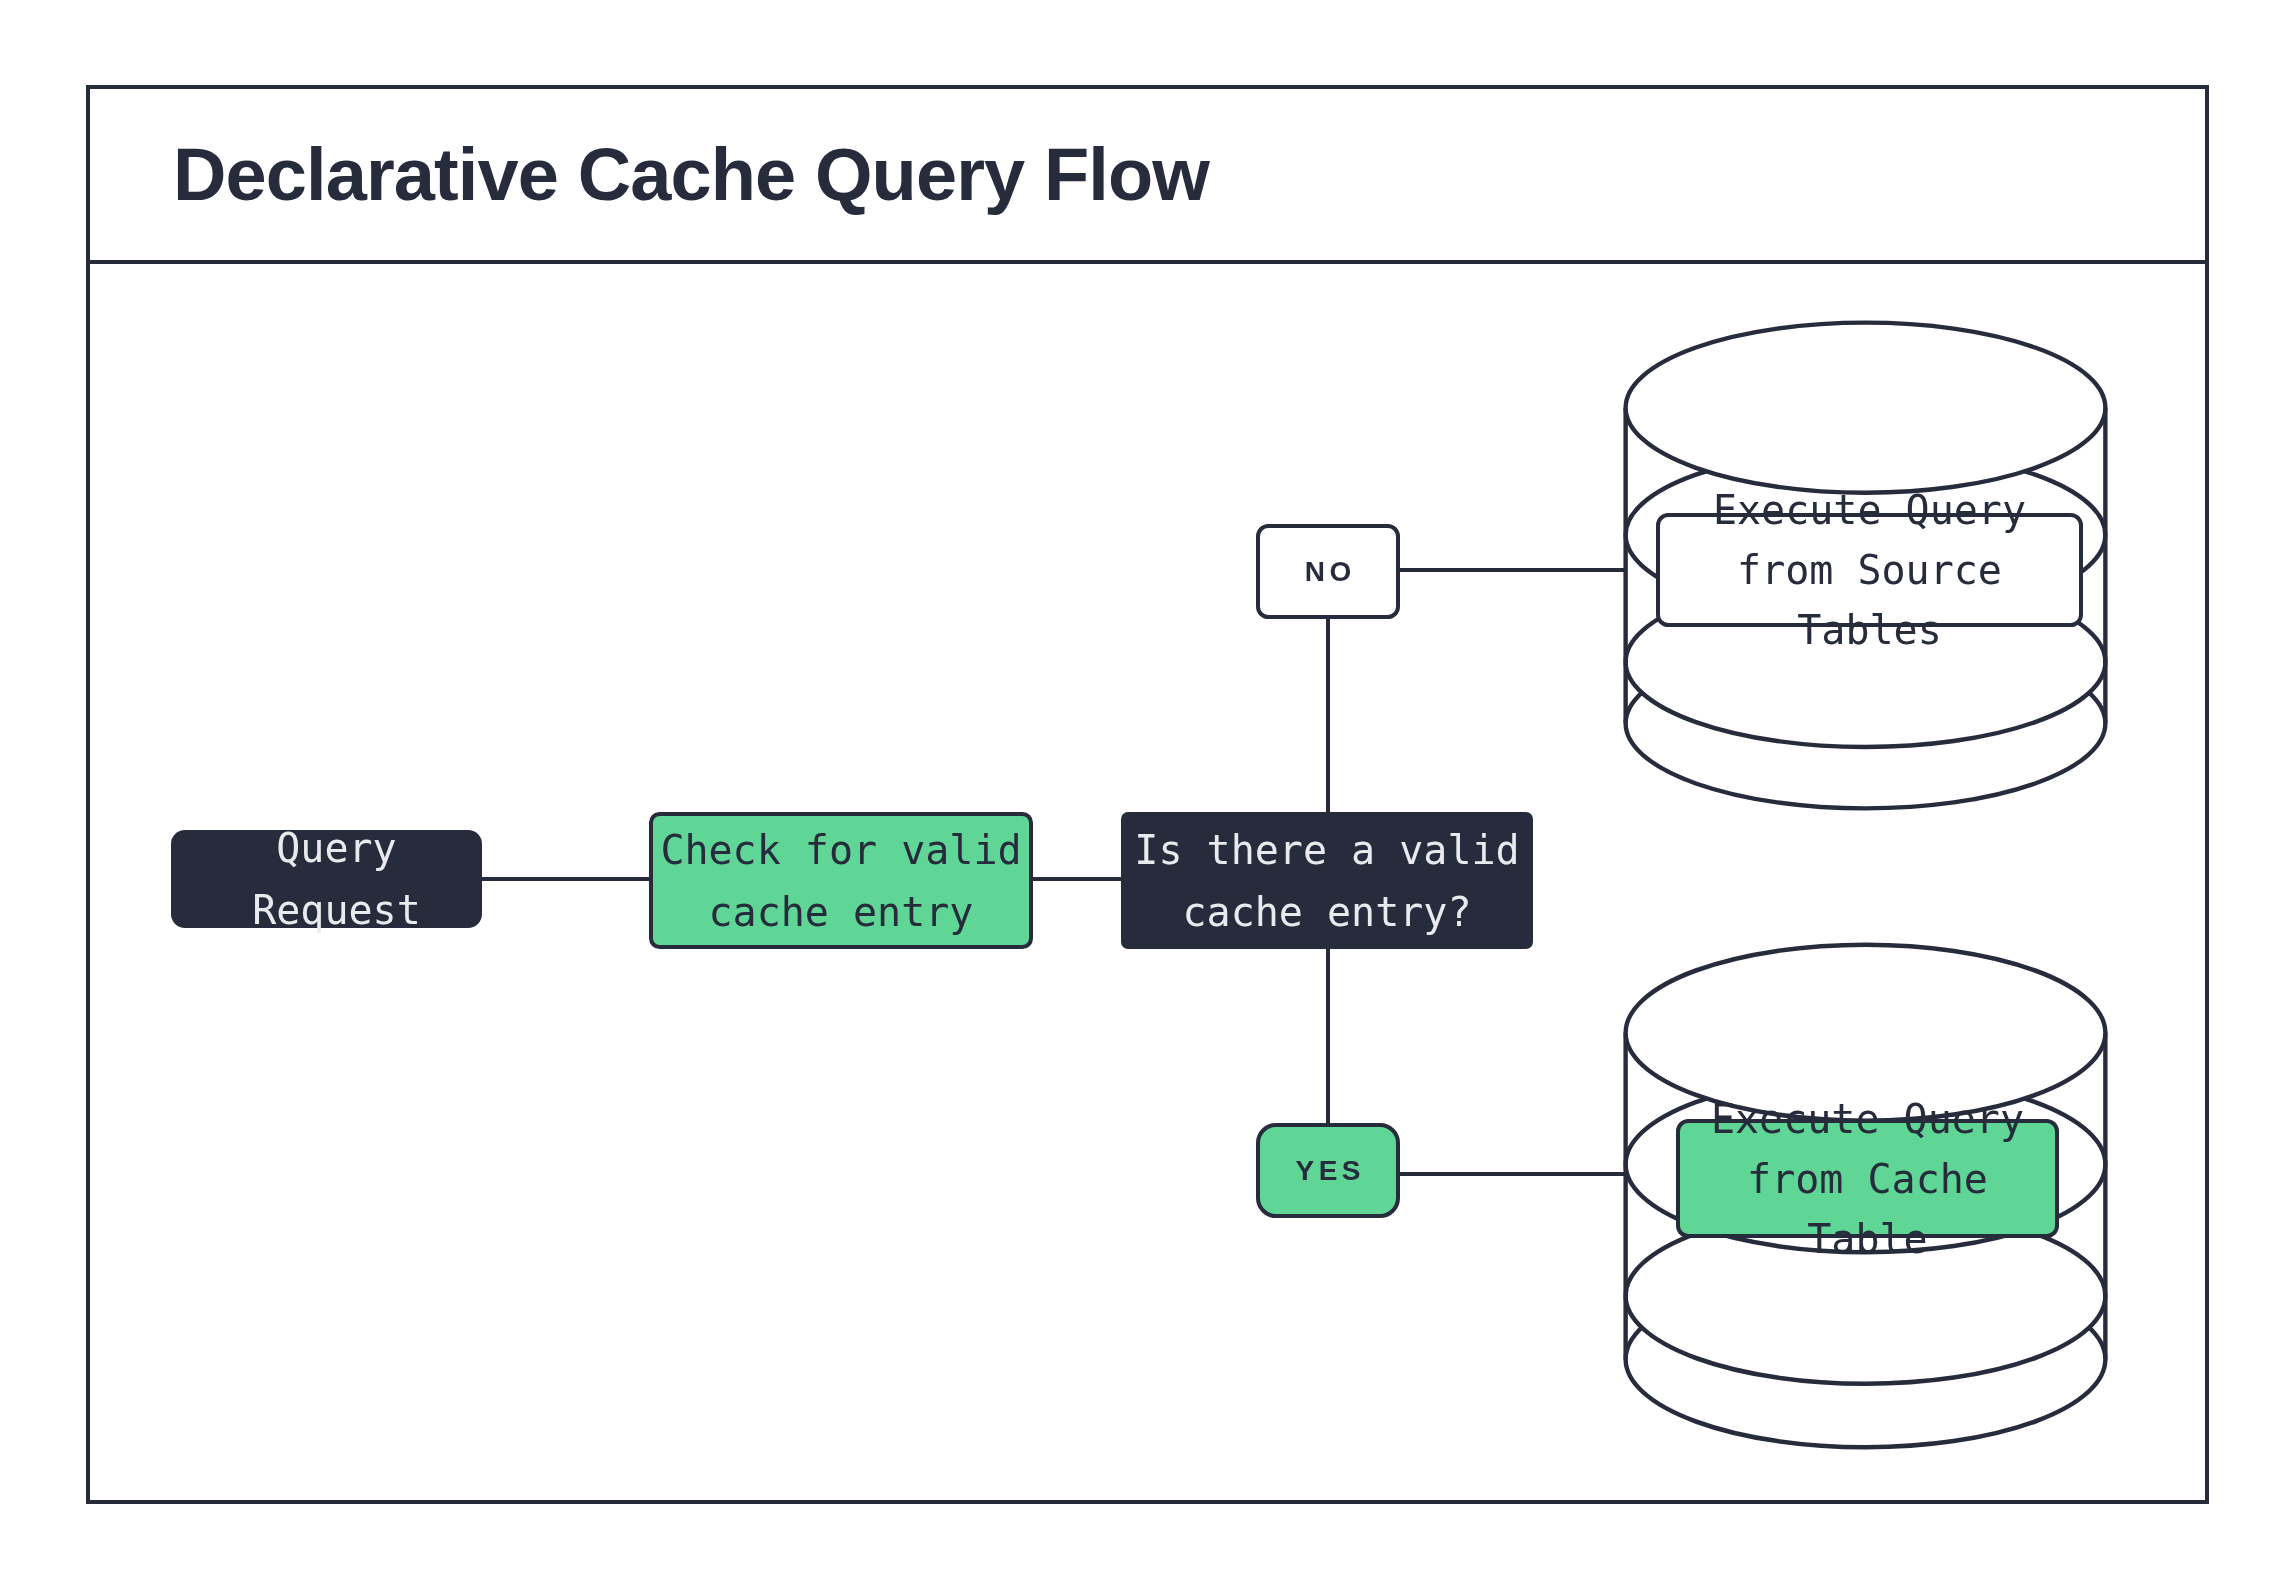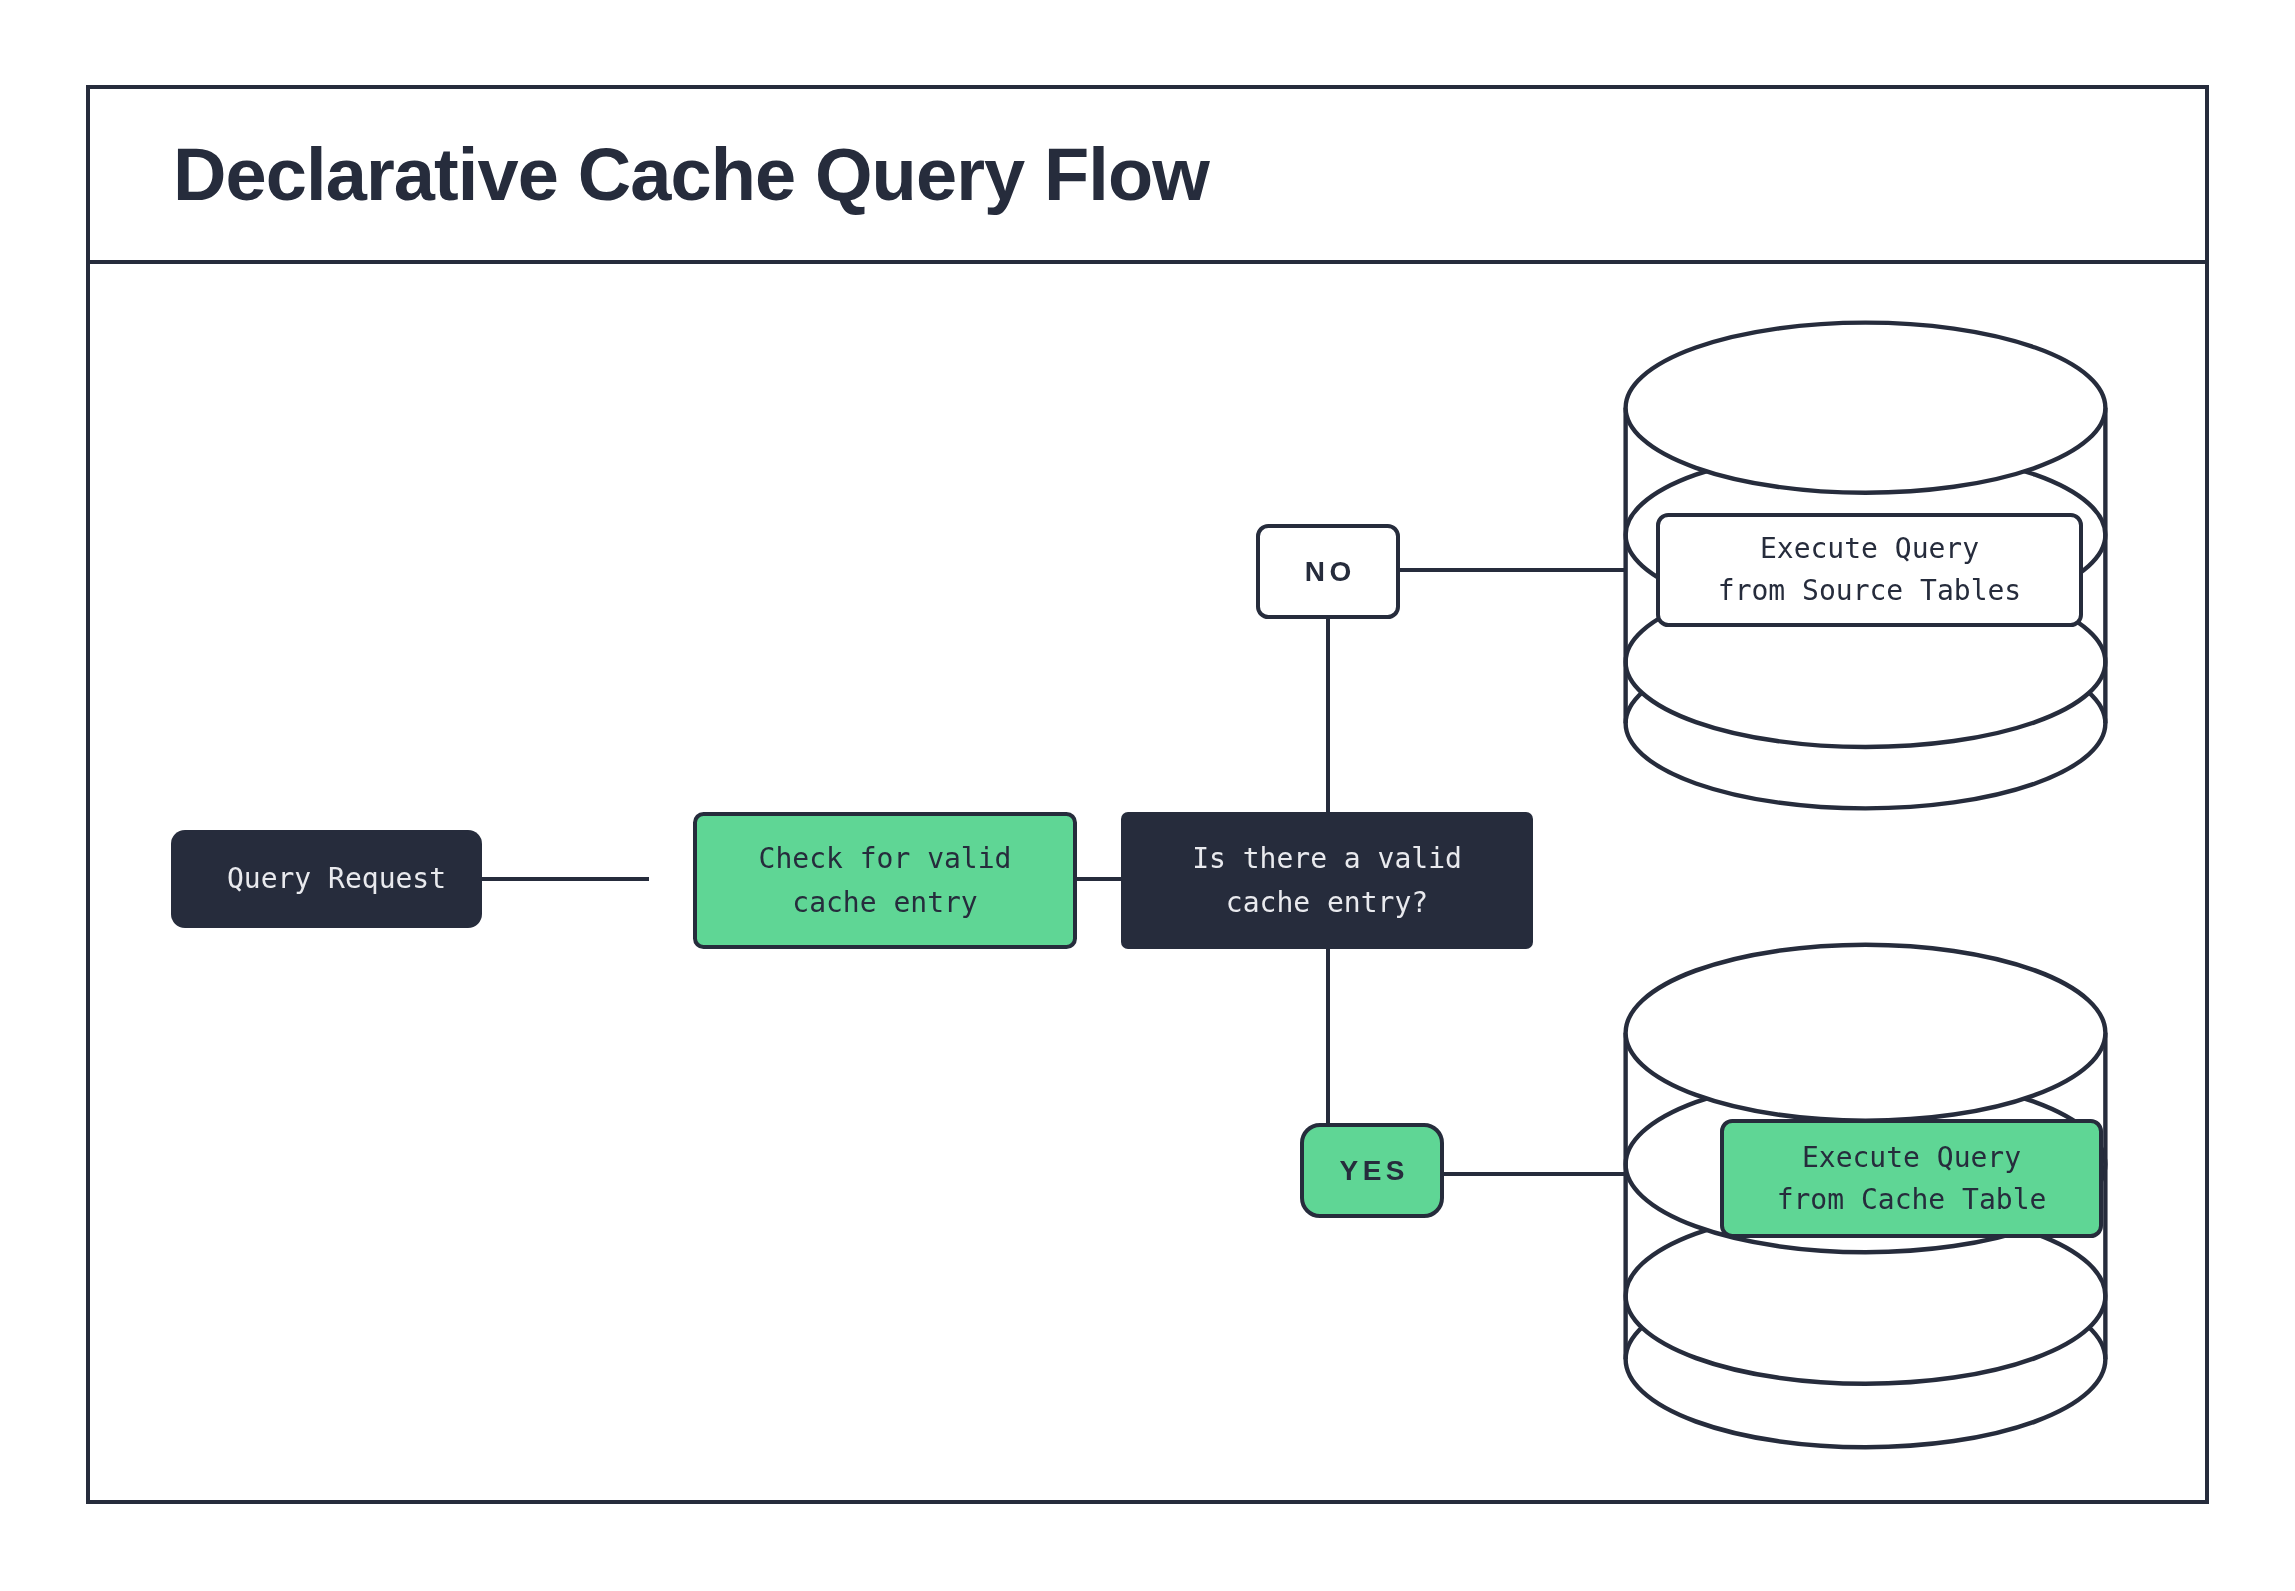--- a/index.html
+++ b/index.html
@@ -42,34 +42,33 @@
   }
   
   .node{
     position:absolute;
     display:flex;
     align-items:center;
     justify-content:center;
     text-align:center;
     white-space:pre-line;
     box-sizing:border-box;
-    font-size:28px;
+    font-size:40px;
     line-height:1.55;
   }
   .node.dark{
     background:var(--navy);
     color:var(--light-text);
     border-radius:14px;
   }
   .node.greenbox{
     background:var(--green);
     border:4.4px solid var(--navy);
     color:var(--navy);
     border-radius:10.5px;
-    margin-left:44px;
   }
   .node.whitebox{
     background:#ffffff;
     border:4.4px solid var(--navy);
     color:var(--navy);
     border-radius:12.3px;
   }
   .tag{
     font-family:"Liberation Sans", sans-serif;
     font-weight:bold;

